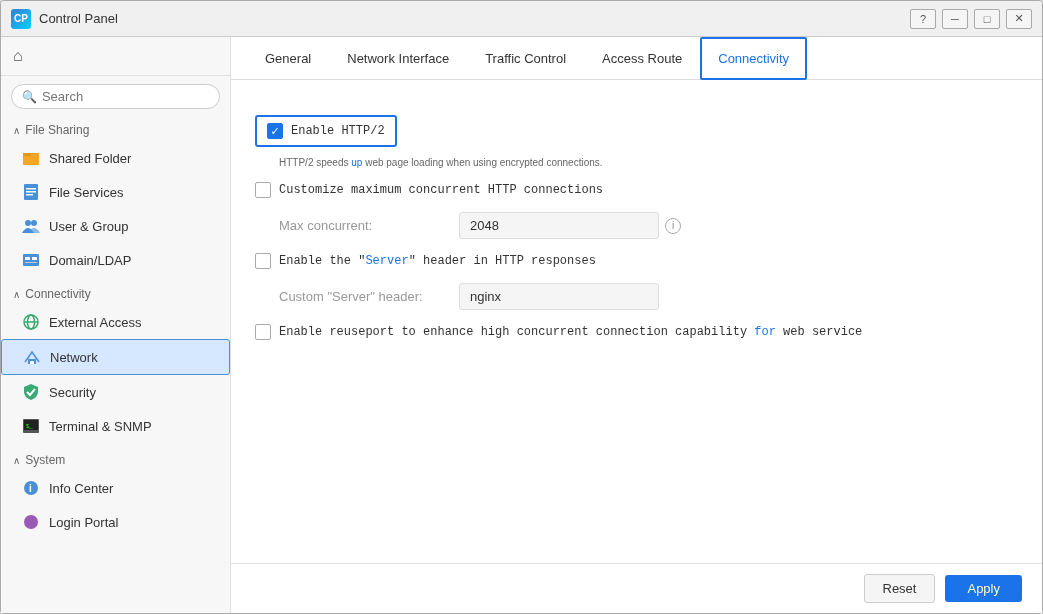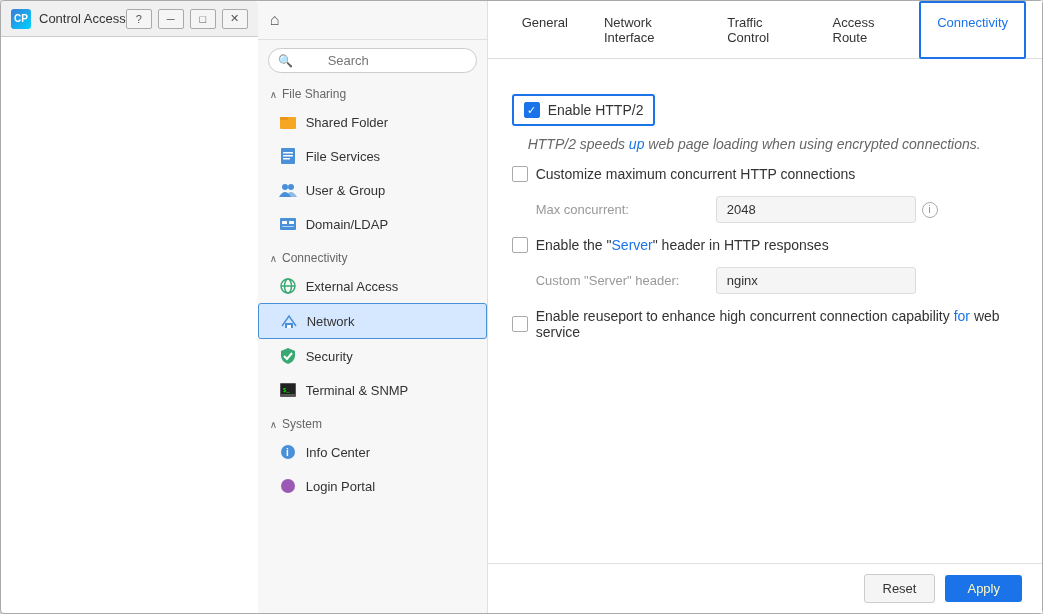--- a/index.html
+++ b/index.html
@@ -5,21 +5,21 @@
     * { box-sizing: border-box; margin: 0; padding: 0; }
     body { font-family: 'Segoe UI', Arial, sans-serif; font-size: 13px; background: #e8e8e8; width: 1043px; height: 614px; overflow: hidden; }
 
     .window {
       width: 1043px;
       height: 614px;
       background: #fff;
       border: 1px solid #aaa;
       border-radius: 4px;
       display: flex;
-      flex-direction: row;
+      flex-direction: column;
       box-shadow: 0 2px 12px rgba(0,0,0,0.25);
     }
 
     
     .titlebar {
       display: flex;
       align-items: center;
       background: #f0f0f0;
       border-bottom: 1px solid #ccc;
       height: 36px;
@@ -80,21 +80,21 @@
       display: flex;
       align-items: center;
       margin: 8px 10px;
       border: 1px solid #ccc;
       border-radius: 16px;
       padding: 4px 10px;
       background: white;
     }
     .search-box input {
       border: none; outline: none; background: transparent;
-      font-size: 13px; color: #999; width: 100%; margin-left: 29px;
+      font-size: 13px; color: #999; width: 100%;
     }
     .search-icon { color: #999; font-size: 12px; margin-right: 5px; }
 
     .sidebar-section-label {
       display: flex; align-items: center;
       padding: 6px 12px 4px 12px;
       font-size: 12px; color: #666;
       cursor: pointer;
     }
     .sidebar-section-label .chevron { margin-right: 5px; font-size: 10px; }
@@ -180,25 +180,24 @@
     }
     .checkbox-row-highlighted {
       border: 2px solid #1a73e8;
       border-radius: 3px;
       padding: 6px 10px;
       display: inline-flex;
       align-items: center;
     }
 
     .description-text {
-      font-size: 14px;
+      font-size: 10px;
       color: #666;
-      margin-left: 16px;
+      margin-left: 24px;
       margin-bottom: 14px;
-      font-style: italic;
     }
     .description-text .highlight { color: #1a73e8; }
 
     .form-row {
       display: flex;
       align-items: center;
       margin-bottom: 14px;
       margin-left: 24px;
     }
     .form-label {
@@ -215,21 +214,21 @@
     }
     .info-icon {
       width: 16px; height: 16px;
       border: 1px solid #aaa;
       border-radius: 50%;
       display: flex; align-items: center; justify-content: center;
       font-size: 10px; color: #888;
       margin-left: 6px;
     }
 
-    .setting-label { font-size: 14px; color: #333; }
+    .setting-label { font-size: 12px; color: #333; font-family: Liberation Mono, monospace; }
 
     
     .footer {
       display: flex;
       justify-content: flex-end;
       align-items: center;
       padding: 10px 20px;
       border-top: 1px solid #e0e0e0;
       gap: 10px;
       flex-shrink: 0;
@@ -263,21 +262,21 @@
   </style>
 </head>
 <body>
 
 <div class="window">
 
   <div class="titlebar">
     <div class="titlebar-icon">
       <span>CP</span>
     </div>
-    <span class="titlebar-title">Control Access</span>
+    <span class="titlebar-title">Control Panel</span>
     <div class="titlebar-controls">
       <div class="titlebar-btn">?</div>
       <div class="titlebar-btn">─</div>
       <div class="titlebar-btn">□</div>
       <div class="titlebar-btn close">✕</div>
     </div>
   </div>
 
   <div class="main-layout">
 

